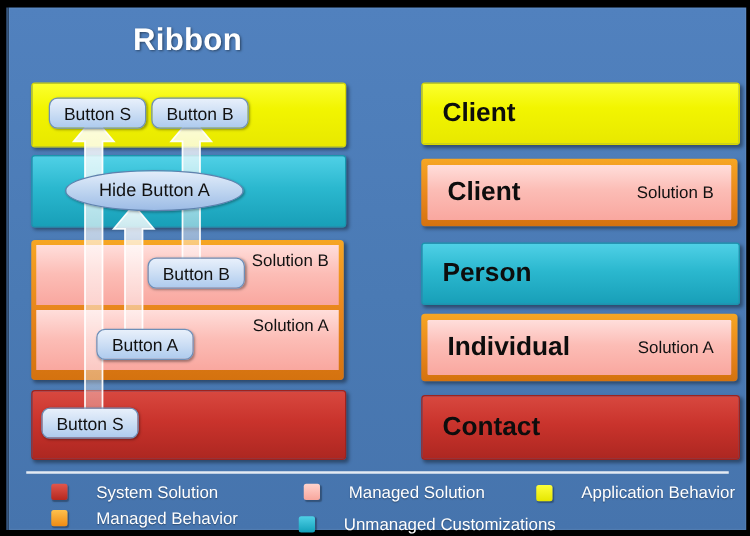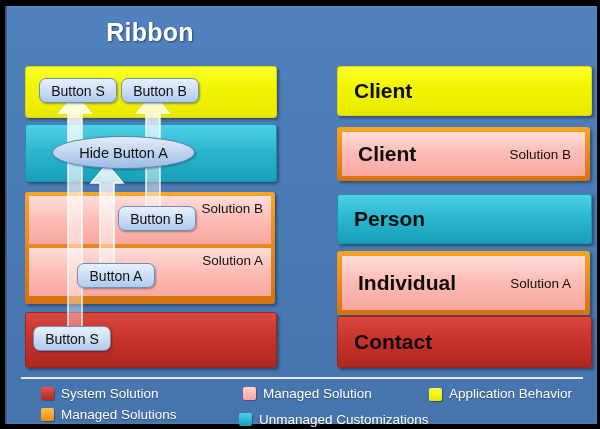--- a/index.html
+++ b/index.html
@@ -109,21 +109,21 @@
 
   
   #legend-divider{
     position:absolute;left:14px;top:371px;width:562px;height:2px;
     background:rgba(255,255,255,.85);
   }
   #legend{
     position:absolute;left:14px;top:378px;width:570px;height:44px;
   }
   .legend-item{
-    position:absolute;display:flex;align-items:center;gap:7px;
+    position:absolute;display:flex;align-items:center;gap:23px;
     font-size:13.5px;color:#ffffff;white-space:nowrap;
     text-shadow:0 1px 1px rgba(0,0,0,.35);
   }
   .swatch{width:13px;height:13px;border-radius:2px;box-shadow:1px 1px 1px rgba(0,0,0,.3);flex:0 0 auto;}
   .sw-red{background:linear-gradient(180deg,#e0564c,#b5281f);}
   .sw-orange{background:linear-gradient(180deg,#ffc14d,#ef8b14);}
   .sw-pink{background:linear-gradient(180deg,#ffd3cd,#f8a69c);}
   .sw-teal{background:linear-gradient(180deg,#4fd0e6,#11a0ba);}
   .sw-yellow{background:linear-gradient(180deg,#fdff3a,#e6e600);}
 </style>
@@ -209,21 +209,21 @@
       <div class="inner">
         <span class="bar-label">Client</span>
         <span class="bar-tag">Solution B</span>
       </div>
     </div>
 
     <div class="bar teal" style="left:330px;top:188px;width:253px;height:48px;">
       <span class="bar-label">Person</span>
     </div>
 
-    <div class="bar orange-frame" style="left:330px;top:245px;width:253px;height:64px;">
+    <div class="bar orange-frame" style="left:330px;top:245px;width:253px;height:54px;">
       <div class="inner">
         <span class="bar-label">Individual</span>
         <span class="bar-tag">Solution A</span>
       </div>
     </div>
 
     <div class="bar red" style="left:330px;top:310px;width:253px;height:50px;">
       <span class="bar-label">Contact</span>
     </div>
 
@@ -240,21 +240,21 @@
         <span>Managed Solution</span>
       </div>
 
       <div class="legend-item" style="left:408px;top:2px;align-items:flex-end;">
         <span class="swatch sw-yellow"></span>
         <span>Application Behavior</span>
       </div>
 
       <div class="legend-item" style="left:20px;top:23px;">
         <span class="swatch sw-orange"></span>
-        <span>Managed Solutions</span>
+        <span>Managed Behavior</span>
       </div>
 
       <div class="legend-item" style="left:218px;top:28px;">
         <span class="swatch sw-teal"></span>
         <span>Unmanaged Customizations</span>
       </div>
     </div>
 
   </div>
 </div>

